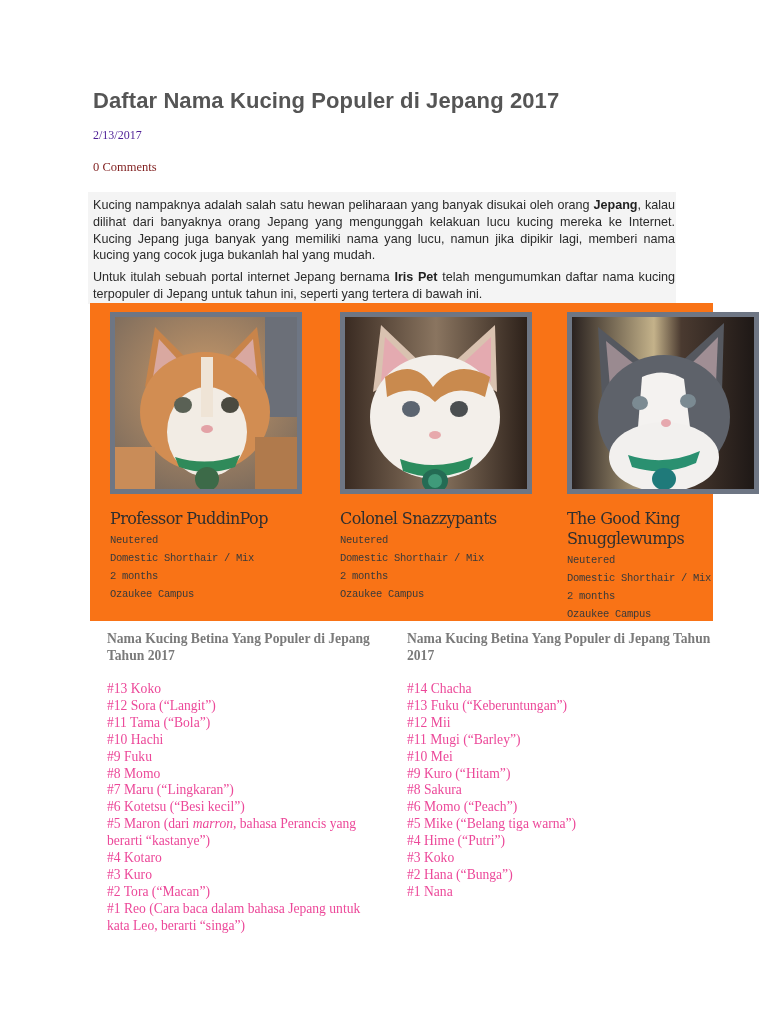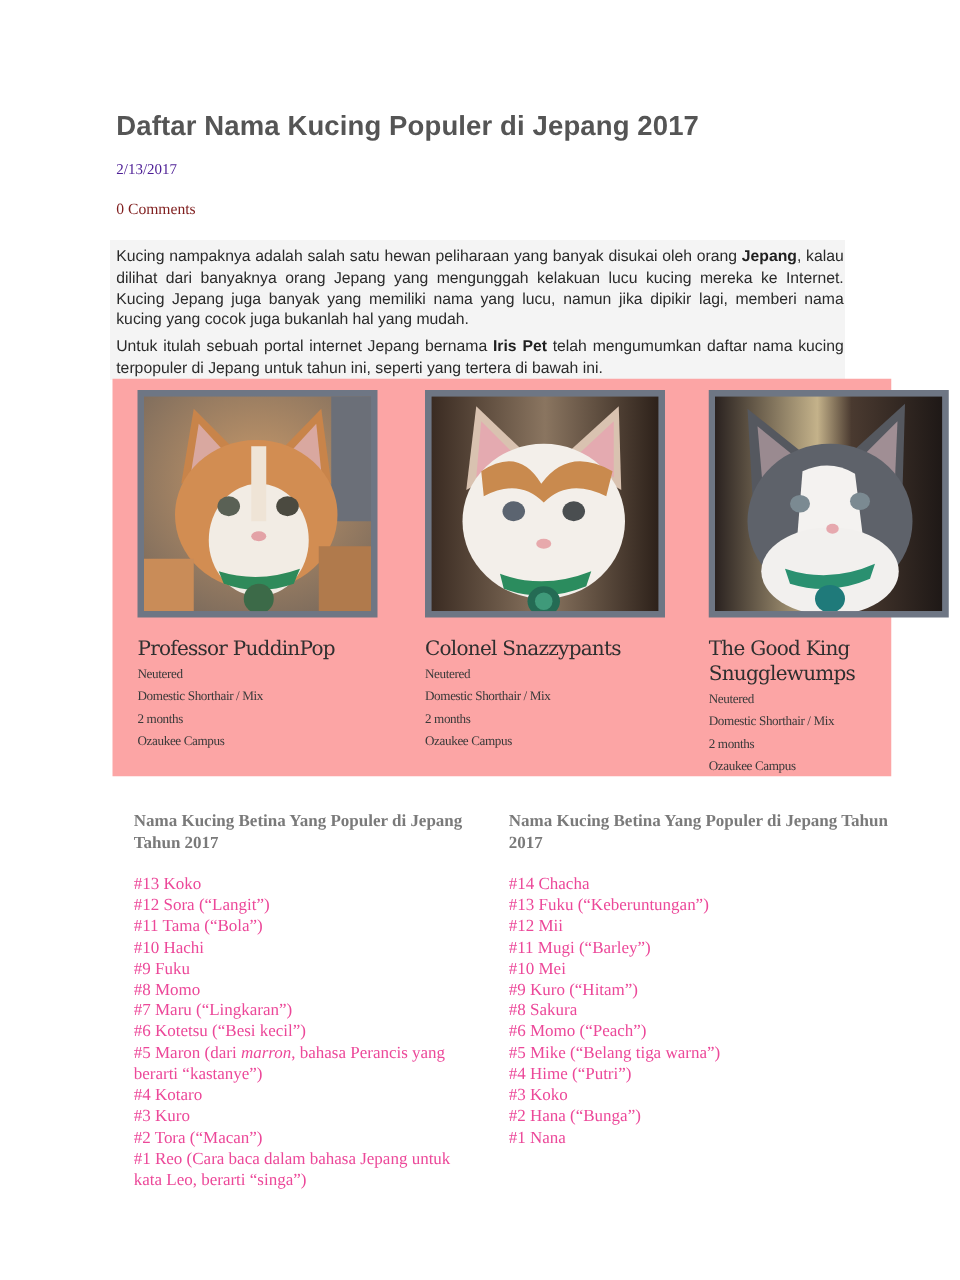--- a/index.html
+++ b/index.html
@@ -28,44 +28,44 @@
     position: absolute; left: 93px; width: 582px;
     font-family: "Liberation Sans", sans-serif; font-size: 12.6px; line-height: 16.8px;
     color: #2a2a2a; text-align: justify;
   }
   .intro-p.p1 { top: 197px; }
   .intro-p.p2 { top: 269px; }
   .intro-p b { font-weight: bold; color: #1f1f1f; }
 
   .cards {
     position: absolute; left: 90px; top: 303px; width: 623px; height: 318px;
-    background: #fca5a5;
+    background: #f97316;
   }
   .card { position: absolute; top: 0; width: 200px; }
   .card-photo {
     position: absolute; top: 9px; left: 0; width: 192px; height: 182px;
     background: #6e7684; padding: 5px;
   }
   .photo-inner { width: 100%; height: 100%; position: relative; overflow: hidden; }
   .card-name {
     position: absolute; top: 206px; left: 0; width: 200px;
     font-family: "DejaVu Serif", serif; font-size: 16px; line-height: 20px;
     color: #2f2f2f; letter-spacing: -0.6px;
   }
   .card-meta {
     position: absolute; left: 0; width: 200px;
-    font-family: Liberation Serif, serif; font-size: 10.5px; line-height: 18px;
+    font-family: Liberation Mono, monospace; font-size: 10.5px; line-height: 18px;
     color: #3a3a3a; letter-spacing: -0.3px;
   }
 
   .list-col { position: absolute; top: 630px; font-family: "Liberation Serif", serif; }
   .list-col.left { left: 107px; width: 270px; }
   .list-col.right { left: 407px; width: 320px; }
   .list-heading {
-    font-weight: bold; font-size: 13.6px; line-height: 17px; color: #7a7a7a; margin-top: 18px;
+    font-weight: bold; font-size: 13.6px; line-height: 17px; color: #7a7a7a;
   }
   .list { margin-top: 17px; list-style: none; }
   .list li { font-size: 13.6px; line-height: 16.9px; color: #ec4899; }
   .list li i { font-style: italic; }
 </style>
 </head>
 <body>
 
 <h1 class="title">Daftar Nama Kucing Populer di Jepang 2017</h1>
 <div class="date">2/13/2017</div>

